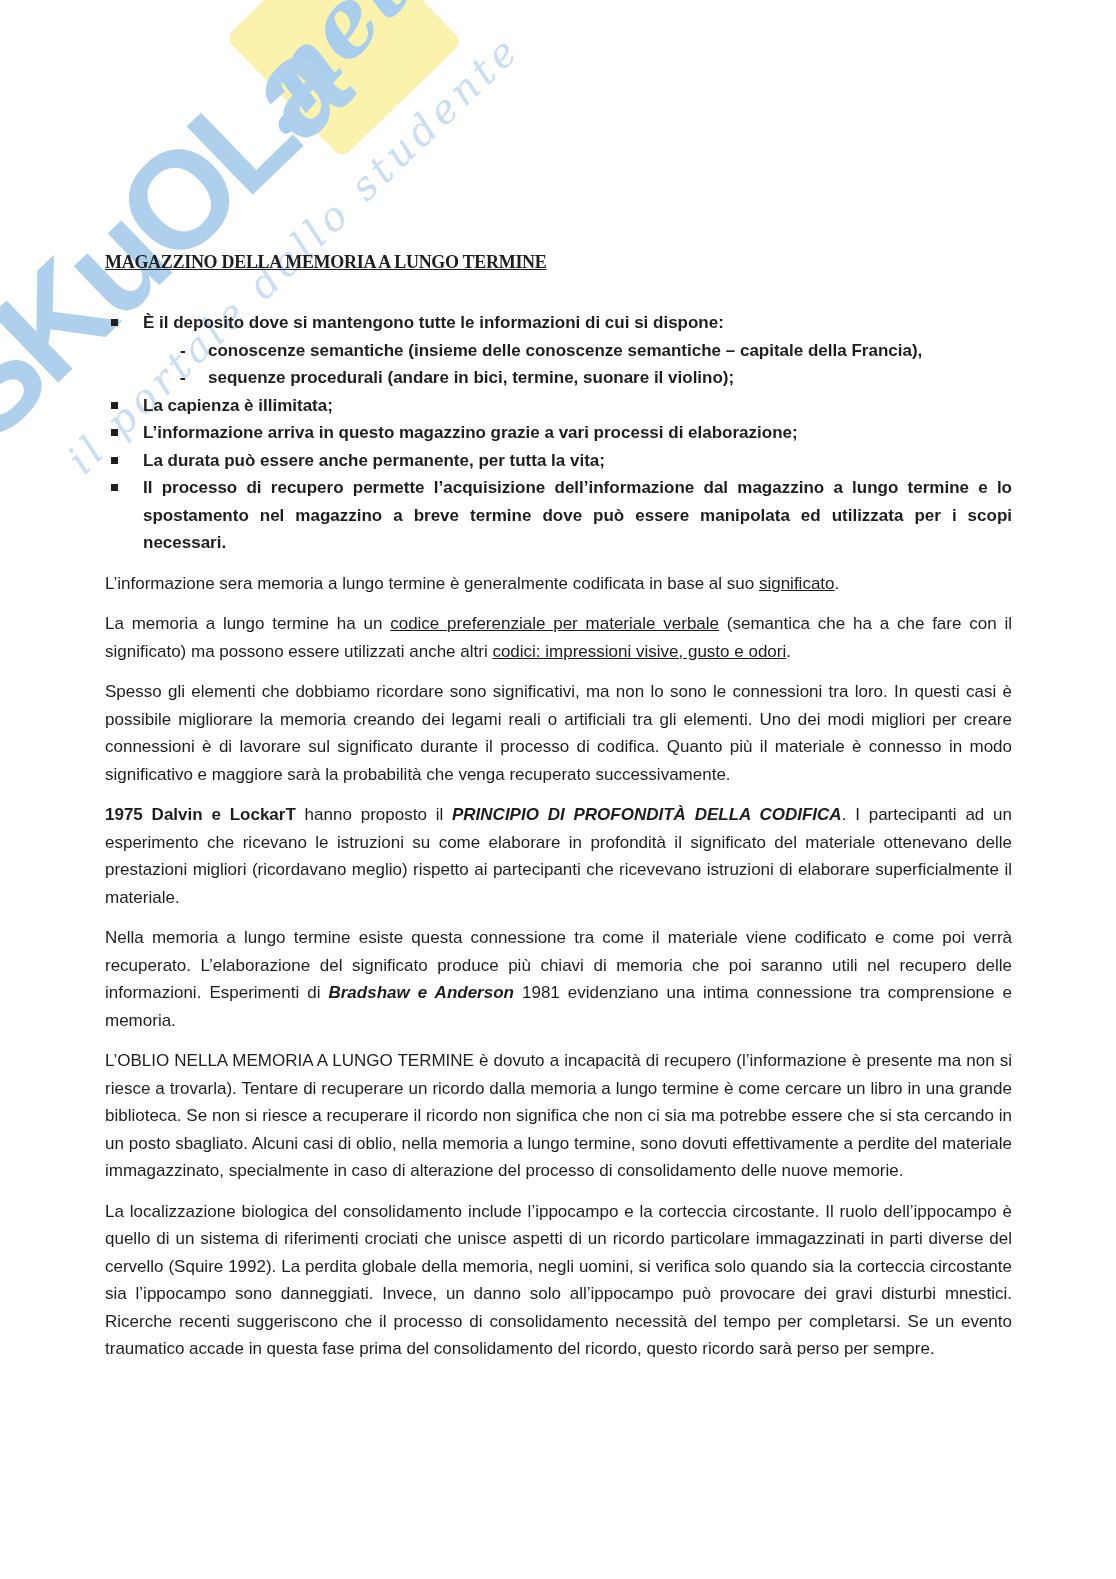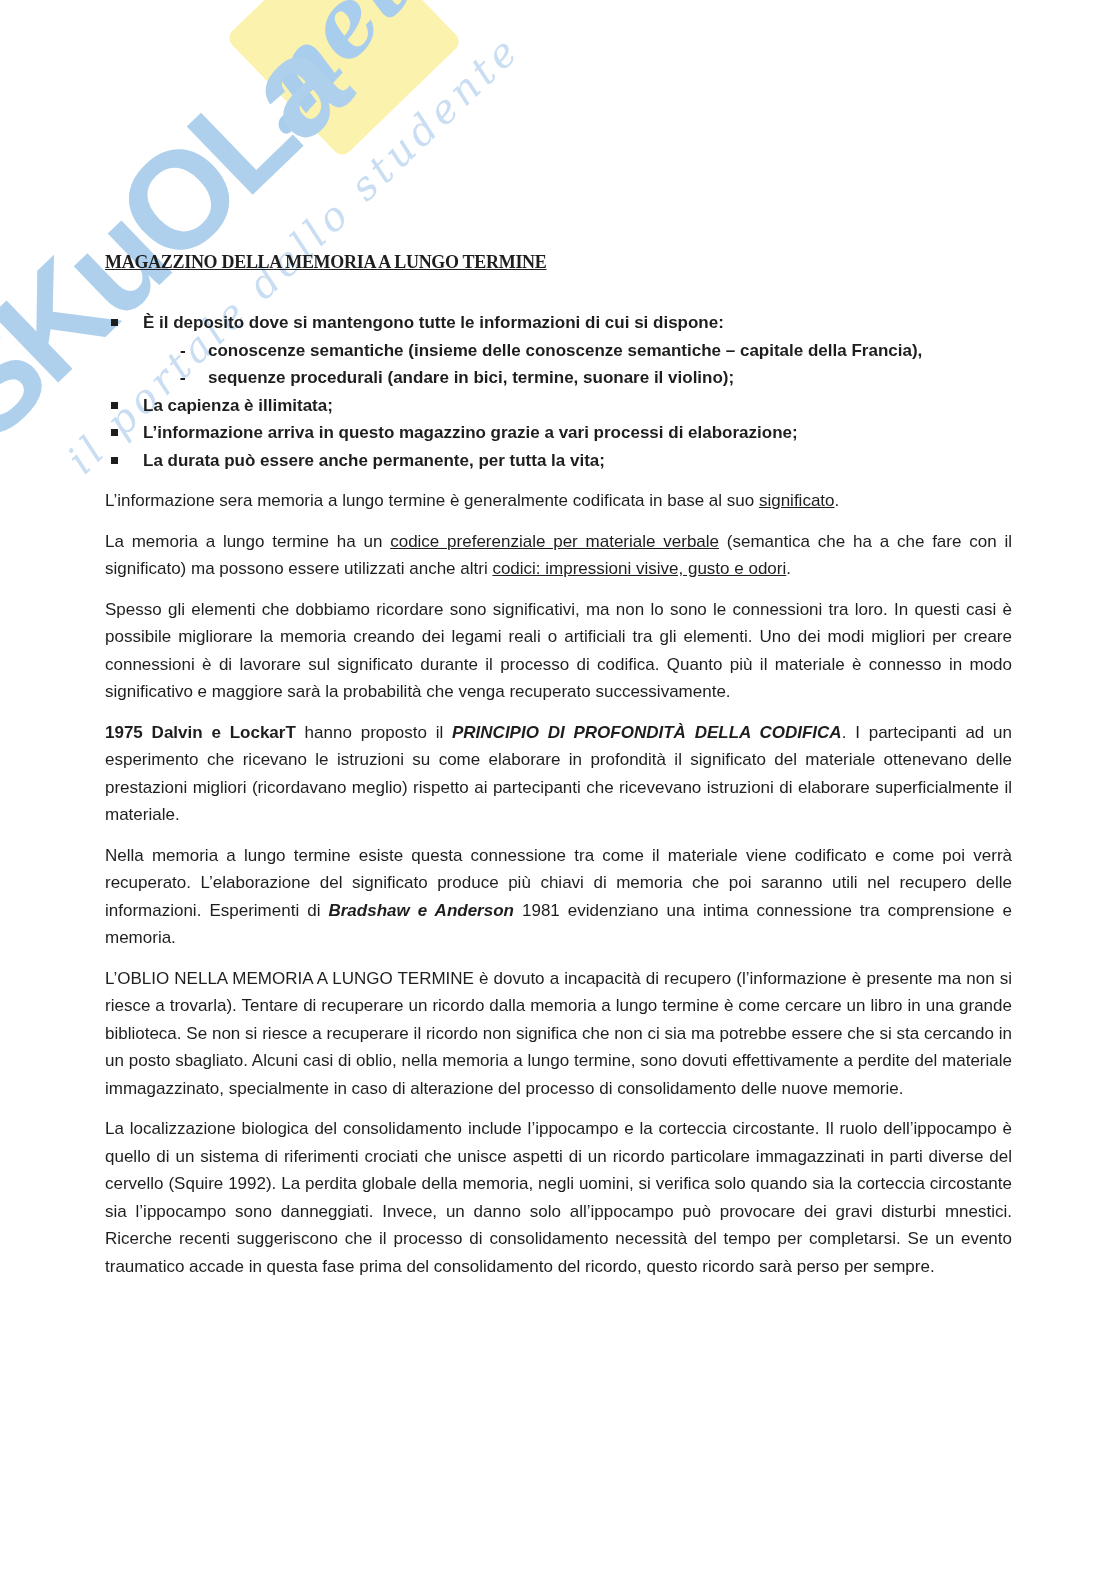--- a/index.html
+++ b/index.html
@@ -85,20 +85,24 @@
             <div class="bullet-text"><span class="text-run">La capienza è illimitata;</span></div>
           </div>
           <div class="bullet-item">
             <span class="bullet-marker"></span>
             <div class="bullet-text"><span class="text-run">L’informazione arriva in questo magazzino grazie a vari processi di elaborazione;</span></div>
           </div>
           <div class="bullet-item">
             <span class="bullet-marker"></span>
             <div class="bullet-text"><span class="text-run">La durata può essere anche permanente, per tutta la vita;</span></div>
           </div>
+          <div class="bullet-item">
+            <span class="bullet-marker"></span>
+            <div class="bullet-text"><span class="text-run">Il processo di recupero permette l’acquisizione dell’informazione dal magazzino a lungo termine e lo spostamento nel magazzino a breve termine dove può essere manipolata ed utilizzata per i scopi necessari.</span></div>
+          </div>
         </div>
         <p class="paragraph"><span class="text-run">L’informazione sera memoria a lungo termine è generalmente codificata in base al suo </span><span class="text-run" style="text-decoration: underline;">significato</span><span class="text-run">.</span></p>
         <p class="paragraph"><span class="text-run">La memoria a lungo termine ha un </span><span class="text-run" style="text-decoration: underline;">codice preferenziale per materiale verbale</span><span class="text-run"> (semantica che ha a che fare con il significato) ma possono essere utilizzati anche altri </span><span class="text-run" style="text-decoration: underline;">codici: impressioni visive, gusto e odori</span><span class="text-run">.</span></p>
         <p class="paragraph"><span class="text-run">Spesso gli elementi che dobbiamo ricordare sono significativi, ma non lo sono le connessioni tra loro. In questi casi è possibile migliorare la memoria creando dei legami reali o artificiali tra gli elementi. Uno dei modi migliori per creare connessioni è di lavorare sul significato durante il processo di codifica. Quanto più il materiale è connesso in modo significativo e maggiore sarà la probabilità che venga recuperato successivamente.</span></p>
         <p class="paragraph"><span class="text-run" style="font-weight: bold;">1975 Dalvin e LockarT</span><span class="text-run"> hanno proposto il </span><span class="text-run" style="font-weight: bold; font-style: italic;">PRINCIPIO DI PROFONDITÀ DELLA CODIFICA</span><span class="text-run">. I partecipanti ad un esperimento che ricevano le istruzioni su come elaborare in profondità il significato del materiale ottenevano delle prestazioni migliori (ricordavano meglio) rispetto ai partecipanti che ricevevano istruzioni di elaborare superficialmente il materiale.</span></p>
         <p class="paragraph"><span class="text-run">Nella memoria a lungo termine esiste questa connessione tra come il materiale viene codificato e come poi verrà recuperato. L’elaborazione del significato produce più chiavi di memoria che poi saranno utili nel recupero delle informazioni. Esperimenti di </span><span class="text-run" style="font-weight: bold; font-style: italic;">Bradshaw e Anderson</span><span class="text-run"> 1981 evidenziano una intima connessione tra comprensione e memoria.</span></p>
         <p class="paragraph"><span class="text-run">L’OBLIO NELLA MEMORIA A LUNGO TERMINE è dovuto a incapacità di recupero (l’informazione è presente ma non si riesce a trovarla). Tentare di recuperare un ricordo dalla memoria a lungo termine è come cercare un libro in una grande biblioteca. Se non si riesce a recuperare il ricordo non significa che non ci sia ma potrebbe essere che si sta cercando in un posto sbagliato. Alcuni casi di oblio, nella memoria a lungo termine, sono dovuti effettivamente a perdite del materiale immagazzinato, specialmente in caso di alterazione del processo di consolidamento delle nuove memorie.</span></p>
         <p class="paragraph"><span class="text-run">La localizzazione biologica del consolidamento include l’ippocampo e la corteccia circostante. Il ruolo dell’ippocampo è quello di un sistema di riferimenti crociati che unisce aspetti di un ricordo particolare immagazzinati in parti diverse del cervello (Squire 1992). La perdita globale della memoria, negli uomini, si verifica solo quando sia la corteccia circostante sia l’ippocampo sono danneggiati. Invece, un danno solo all’ippocampo può provocare dei gravi disturbi mnestici. Ricerche recenti suggeriscono che il processo di consolidamento necessità del tempo per completarsi. Se un evento traumatico accade in questa fase prima del consolidamento del ricordo, questo ricordo sarà perso per sempre.</span></p>
       </div>
   </div>

